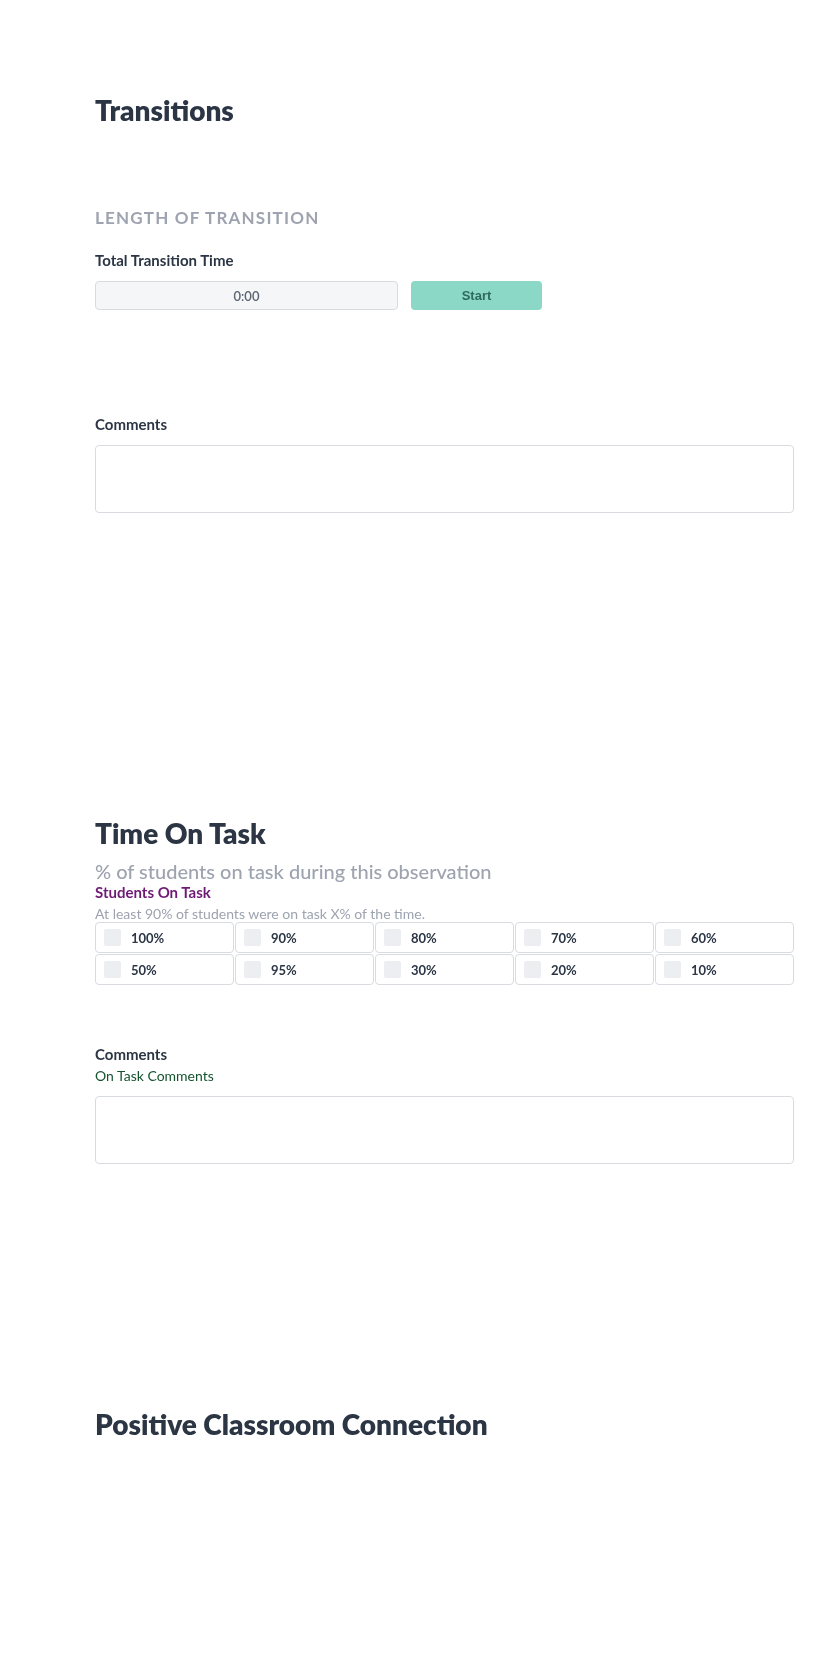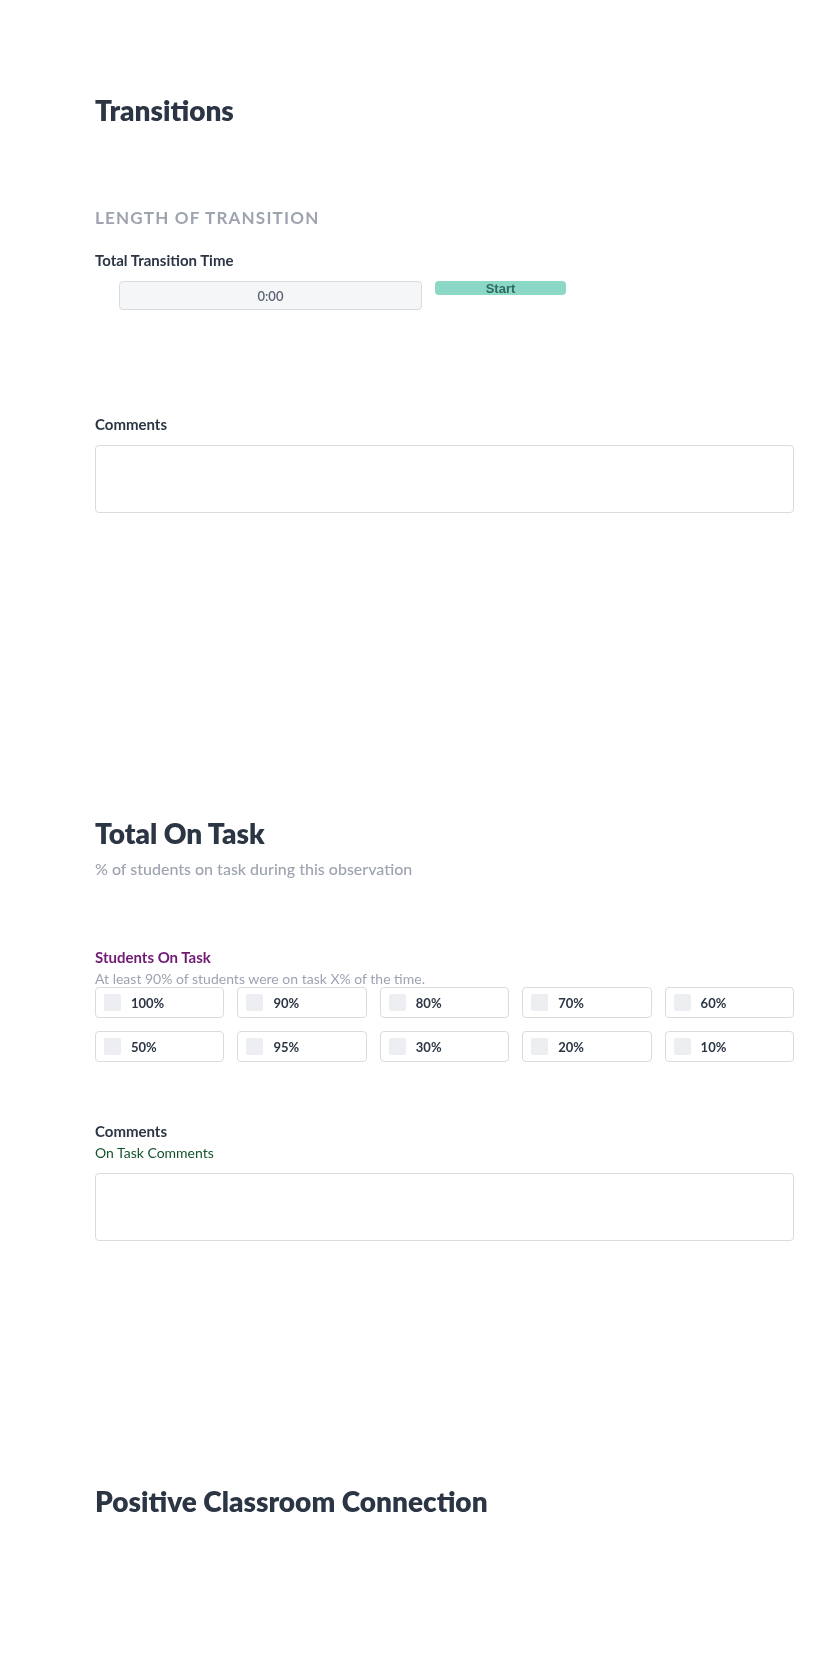--- a/index.html
+++ b/index.html
@@ -45,25 +45,24 @@
     height: 29px;
     background: #f5f6f7;
     border: 1px solid #d8dce1;
     border-radius: 4px;
     display: flex;
     align-items: center;
     justify-content: center;
     font-size: 13px;
     font-weight: 600;
     color: #5a6372;
-    margin-left: 24px;
   }
   .start-button {
     flex: 0 0 131px;
-    height: 14px;
+    height: 29px;
     background: #8cd8c7;
     border: none;
     border-radius: 4px;
     color: #2e6a5d;
     font-size: 13px;
     font-weight: 700;
     cursor: pointer;
   }
   .comments-label {
     font-size: 15px;
@@ -88,39 +87,38 @@
     padding: 8px;
     font-size: 14px;
   }
   .section2 {
     margin-top: 300px;
   }
   .section2 .section-title {
     margin-bottom: 9px;
   }
   .section-subtitle {
-    font-size: 16px;
+    font-size: 20px;
     color: #9da3af;
-    margin-bottom: 70px;
     font-weight: 500;
   }
   .field-label2 {
     font-size: 15px;
     font-weight: 700;
     color: #701a75;
     margin-bottom: 4px;
   }
   .field-sub {
     font-size: 14px;
     color: #9da3af;
   }
   .option-grid {
     display: grid;
     grid-template-columns: repeat(5, 1fr);
-    gap: 13px;
+    gap: 1px;
     margin-bottom: 60px;
   }
   .option-box {
     height: 31px;
     border: 1px solid #d8dce1;
     border-radius: 4px;
     background: #ffffff;
     display: flex;
     align-items: center;
     padding: 0 8px;
@@ -163,21 +161,21 @@
   <div class="timer-row">
     <div class="timer-display">0:00</div>
     <button class="start-button">Start</button>
   </div>
 
   <div class="comments-label">Comments</div>
   <textarea class="comments-box" style=""></textarea>
 
   
   <div class="section2">
-    <h1 class="section-title">Total On Task</h1>
+    <h1 class="section-title">Time On Task</h1>
     <div class="section-subtitle">% of students on task during this observation</div>
 
     <div class="field-label2">Students On Task</div>
     <div class="field-sub">At least 90% of students were on task X% of the time.</div>
 
     <div class="option-grid">
       <div class="option-box">
         <div class="option-check"></div>
         <span class="option-label">100%</span>
       </div>

